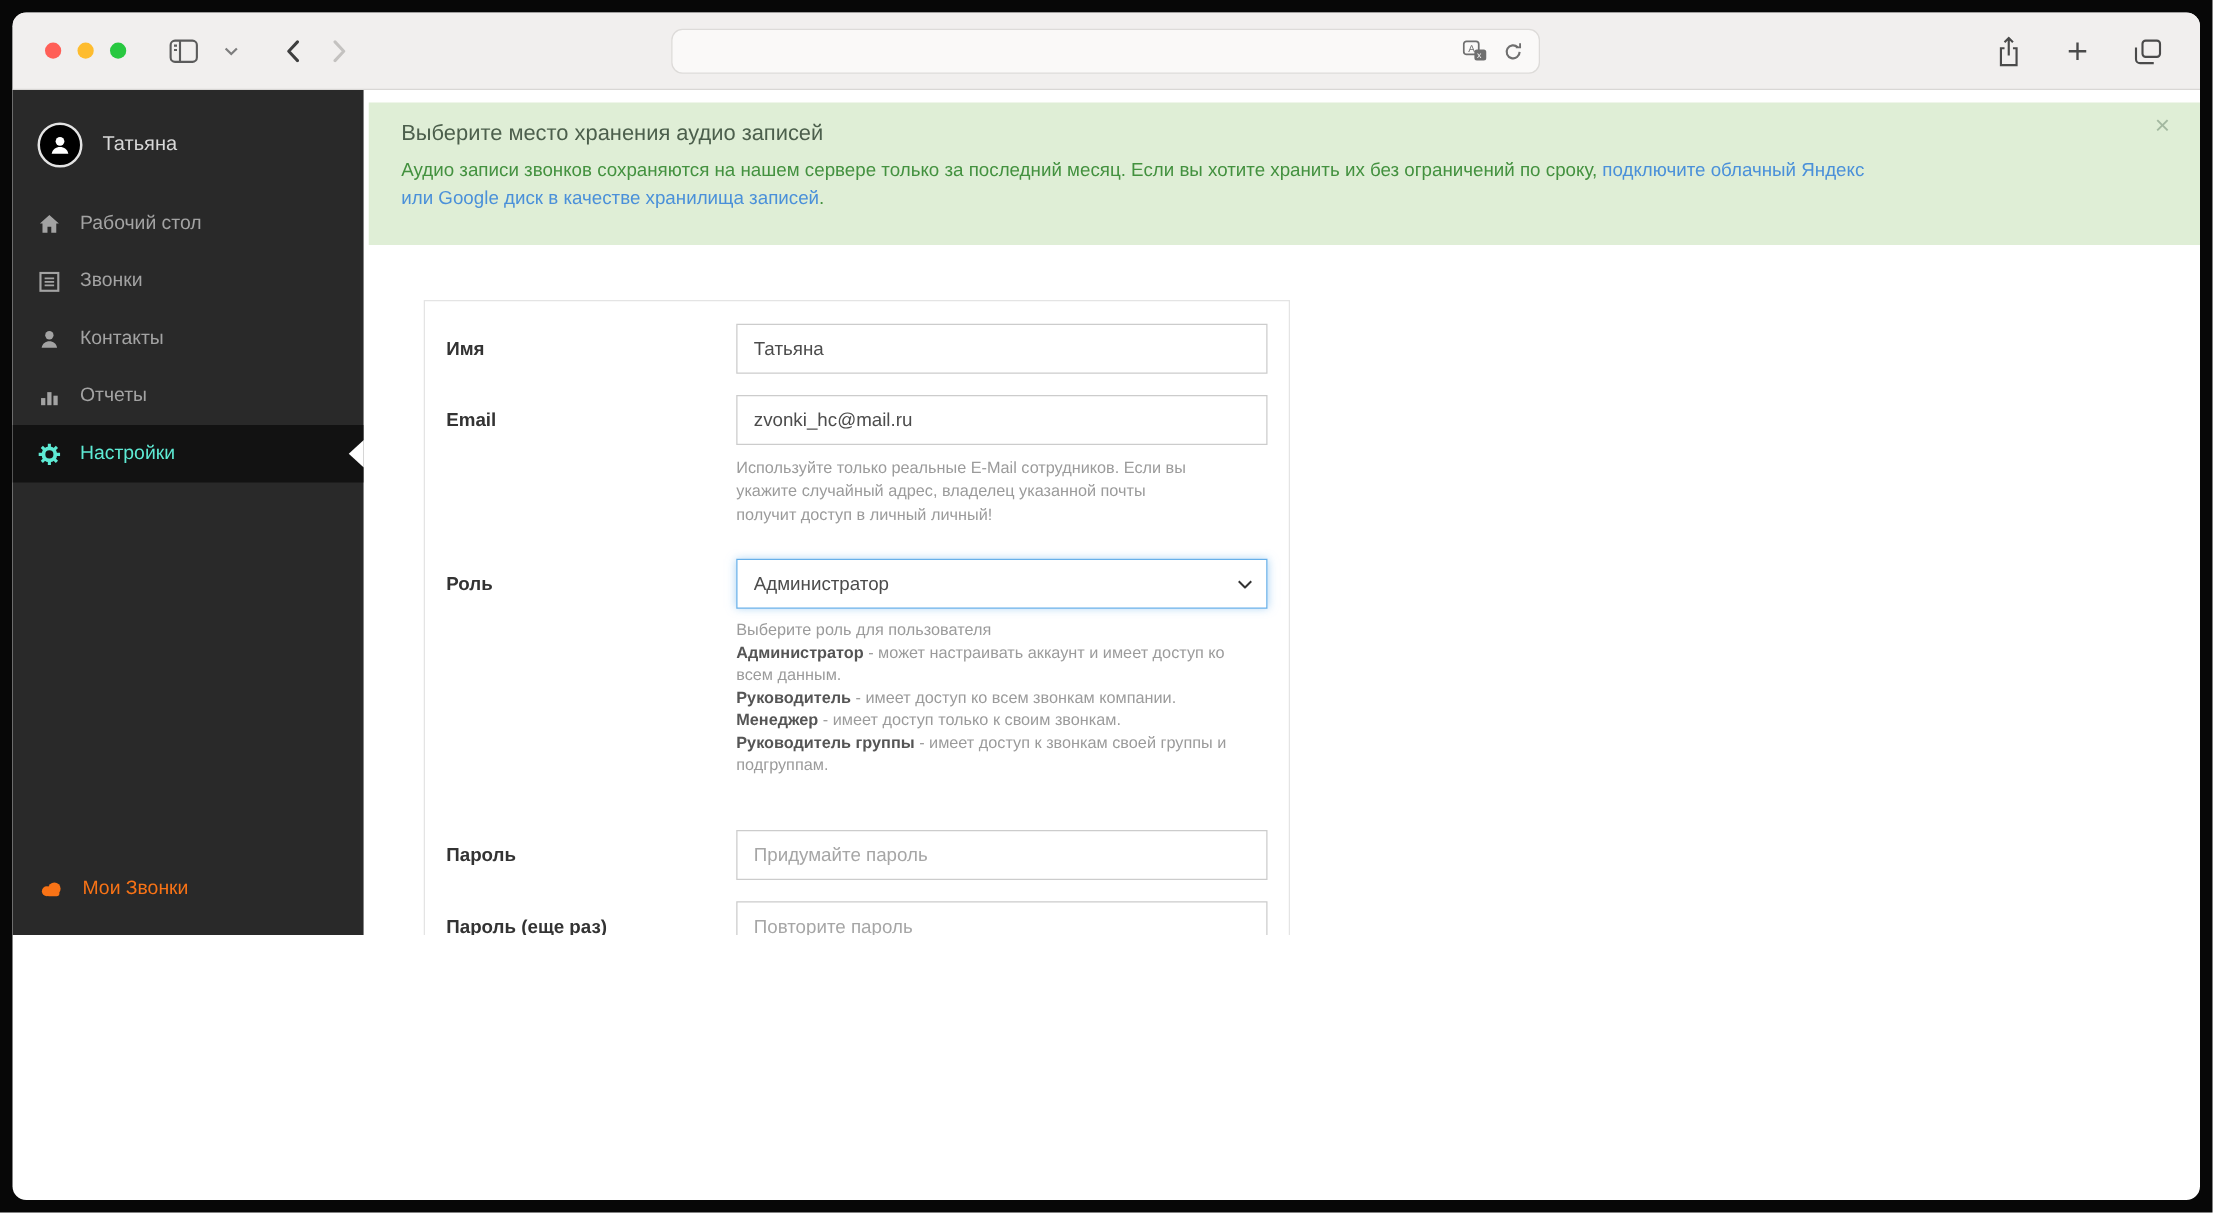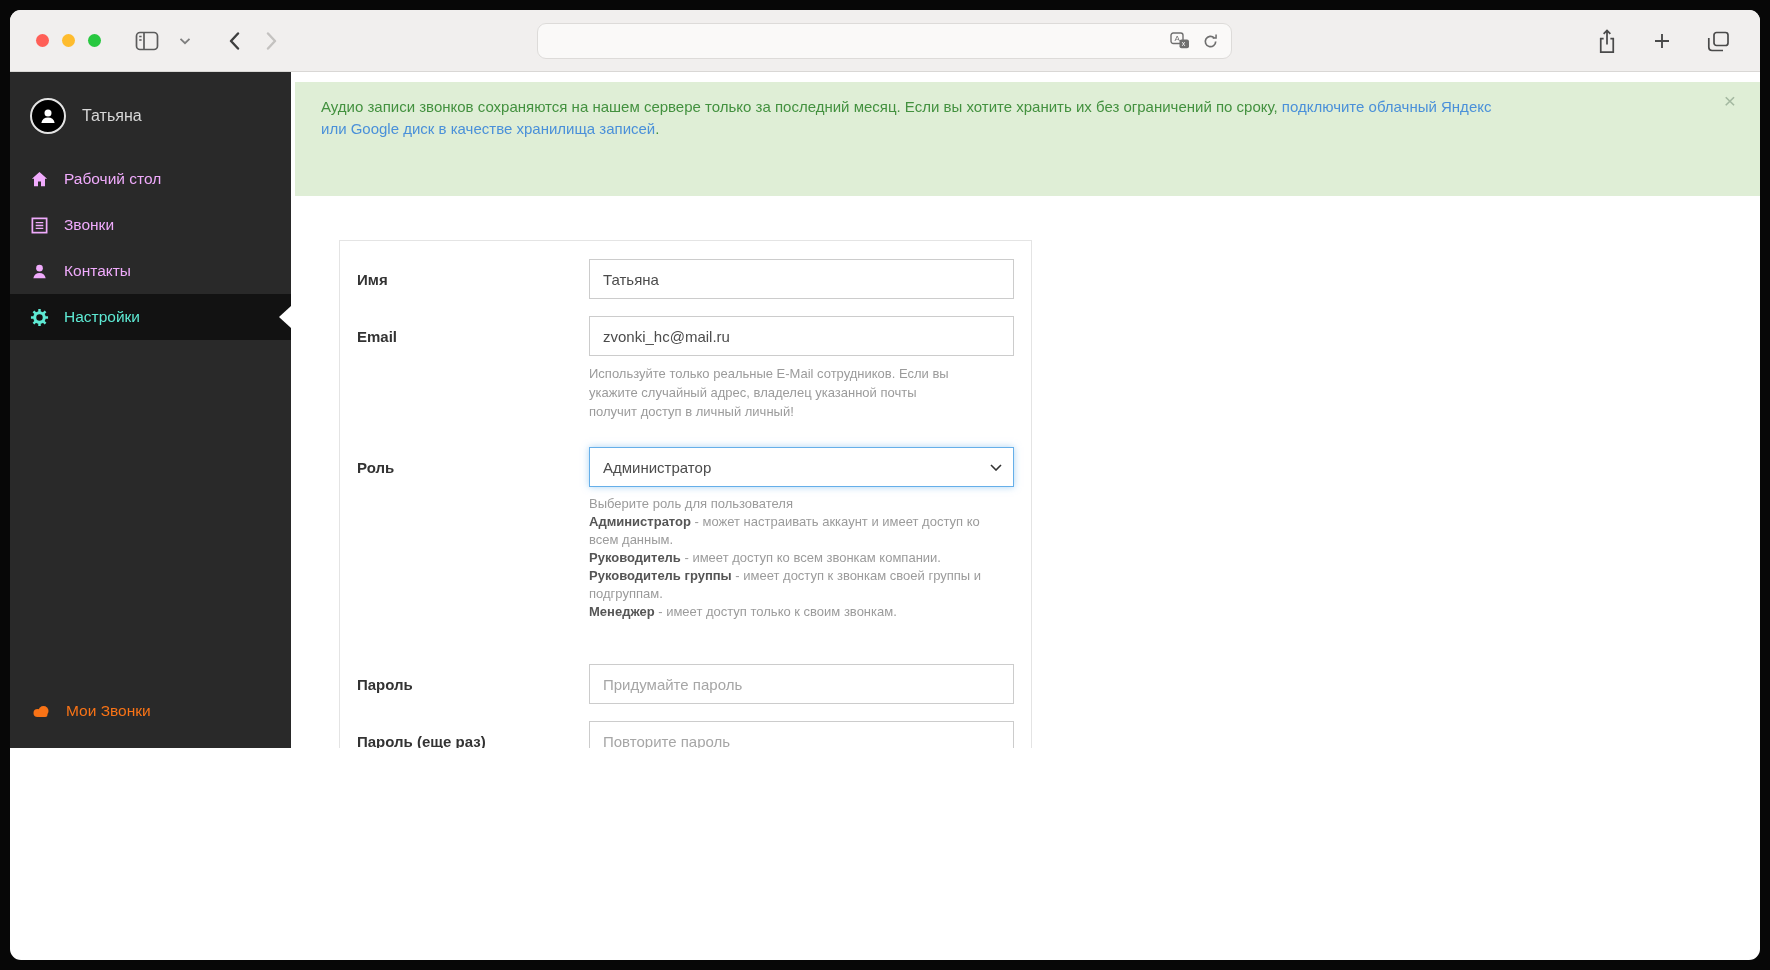--- a/index.html
+++ b/index.html
@@ -30,21 +30,21 @@
   
   .app { display:flex; height:676px; }
 
   
   .sidebar { width:281px; background:#292929; position:relative; flex-shrink:0; }
   .user { display:flex; align-items:center; gap:16px; padding:26px 20px 22px;
           color:#d8d8d8; font-size:16px; cursor:pointer; }
   .avatar { width:36px; height:36px; border-radius:50%; background:#000;
             border:2px solid #e3e3e3; display:flex; align-items:center; justify-content:center; }
   .nav-item { height:46px; display:flex; align-items:center; gap:15px; padding:0 20px;
-              color:#f0abfc; font-size:15.5px; position:relative; cursor:pointer; }
+              color:#a3a3a3; font-size:15.5px; position:relative; cursor:pointer; }
   .nav-item svg { width:19px; height:19px; flex-shrink:0; }
   .nav-item.selected { background:#121212; color:#5eead4; }
   .nav-item.selected::after { content:""; position:absolute; right:0; top:50%;
               transform:translateY(-50%); width:0; height:0;
               border-top:11px solid transparent; border-bottom:11px solid transparent;
               border-right:12px solid #fff; }
   .sidebar-footer { position:absolute; bottom:28px; left:20px; display:flex; gap:14px;
               align-items:center; color:#f97316; font-size:15.5px; cursor:pointer; }
 
   
@@ -194,40 +194,49 @@
           </svg>
           <span>Звонки</span>
         </div>
         <div class="nav-item">
           <svg viewBox="0 0 20 20" fill="currentColor">
             <circle cx="10" cy="6.5" r="3.5"></circle>
             <path d="M3.5 17c.6-3.6 3.3-5.5 6.5-5.5s5.9 1.9 6.5 5.5z"></path>
           </svg>
           <span>Контакты</span>
         </div>
+        <div class="nav-item">
+          <svg viewBox="0 0 20 20" fill="currentColor">
+            <rect x="3" y="11" width="3.6" height="6"></rect>
+            <rect x="8.2" y="6" width="3.6" height="11"></rect>
+            <rect x="13.4" y="9" width="3.6" height="8"></rect>
+          </svg>
+          <span>Отчеты</span>
+        </div>
         <div class="nav-item selected">
           <svg viewBox="0 0 20 20" fill="none" stroke="currentColor">
             <path d="M10 5.5V1M10 14.5V19M5.5 10H1M14.5 10H19M13.18 6.82 16.36 3.64M6.82 6.82 3.64 3.64M13.18 13.18 16.36 16.36M6.82 13.18 3.64 16.36" stroke-width="2.6"></path>
             <circle cx="10" cy="10" r="5" stroke-width="3.2"></circle>
           </svg>
           <span>Настройки</span>
         </div>
       </nav>
       <div class="sidebar-footer">
         <svg width="22" height="16" viewBox="0 0 20 16" fill="currentColor">
           <circle cx="6.5" cy="10" r="4"></circle>
             <circle cx="12.5" cy="8" r="5"></circle>
           <rect x="6" y="9.5" width="10.5" height="4.5" rx="2.2"></rect>
         </svg>
         <span>Мои Звонки</span>
       </div>
     </aside>
 
     <section class="main">
       <div class="banner">
+        <div class="banner-title">Выберите место хранения аудио записей</div>
         <p class="banner-text"><span>Аудио записи звонков сохраняются на нашем сервере только за последний месяц. Если вы хотите хранить их без ограничений по сроку, </span><a class="banner-link">подключите облачный Яндекс или Google диск в качестве хранилища записей</a><span>.</span></p>
         <span class="banner-close">×</span>
       </div>
 
 
       <div class="card">
 
         <div class="frow">
           <label>Имя</label>
           <div class="field">
@@ -251,22 +260,22 @@
                 <option>Администратор</option>
               </select>
               <svg class="chev" width="12" height="7" viewBox="0 0 12 7" fill="none" stroke="#333" stroke-width="1.6">
                   <path d="M1 1l5 5 5-5"></path>
                 </svg>
             </div>
             <div class="help role-help">
               <div>Выберите роль для пользователя</div>
               <div><b>Администратор</b><span> - может настраивать аккаунт и имеет доступ ко всем данным.</span></div>
               <div><b>Руководитель</b><span> - имеет доступ ко всем звонкам компании.</span></div>
+              <div><b>Менеджер</b><span> - имеет доступ только к своим звонкам.</span></div>
               <div><b>Руководитель группы</b><span> - имеет доступ к звонкам своей группы и подгруппам.</span></div>
-              <div><b>Менеджер</b><span> - имеет доступ только к своим звонкам.</span></div>
             </div>
           </div>
         </div>
 
 
         <div class="frow">
           <label>Пароль</label>
           <div class="field">
             <input class="tinput" type="text" placeholder="Придумайте пароль" style="">
           </div>

